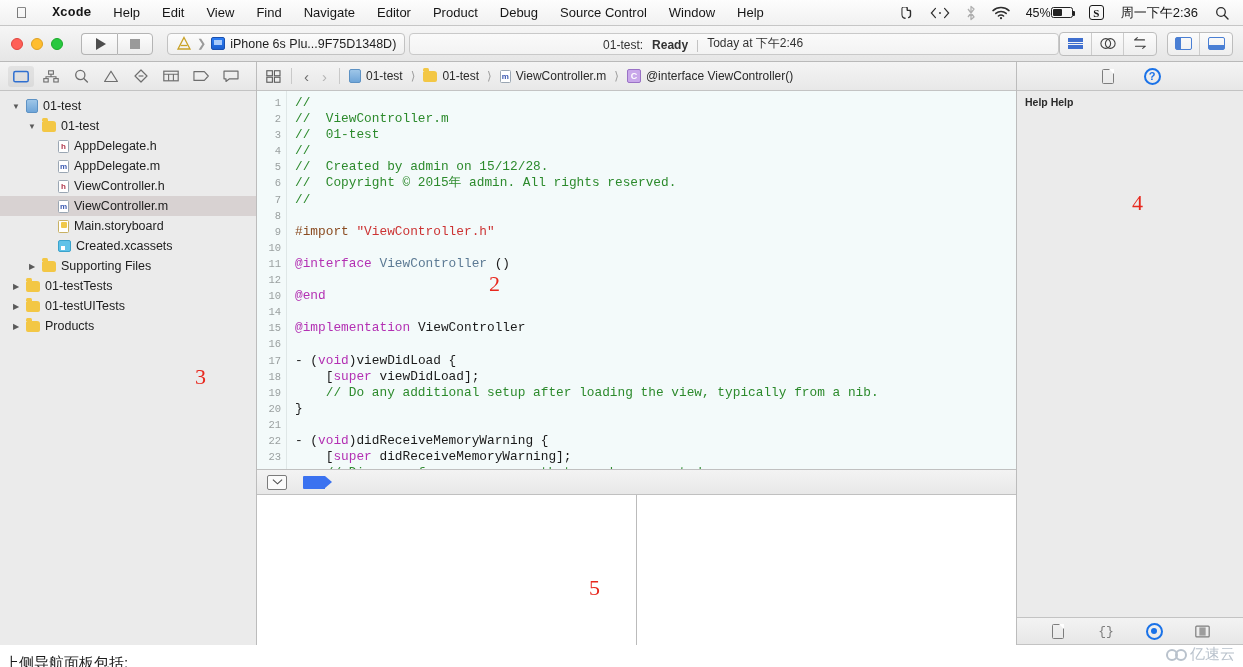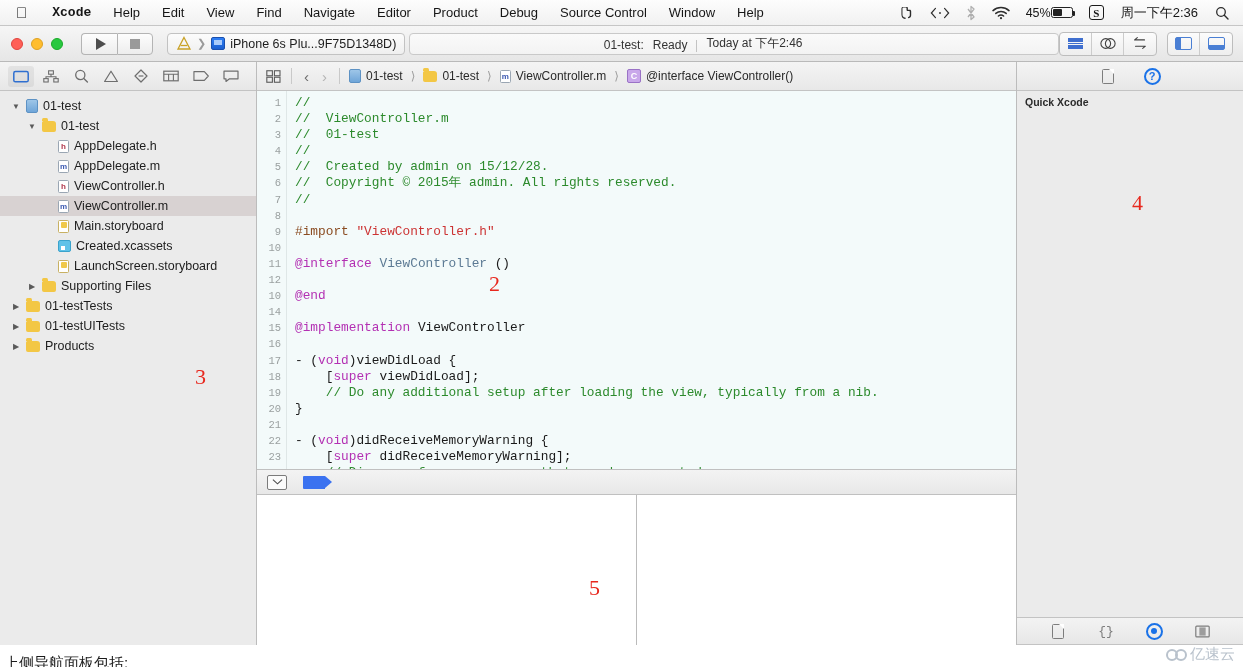--- a/index.html
+++ b/index.html
@@ -273,21 +273,21 @@
         </svg>
     </span>
     <span class="chev">❯</span>
     <span class="dev-icon"></span>
     <span>iPhone 6s Plu...9F75D1348D)</span>
   </div>
 
   <div class="status-field">
     <div class="status-inner">
       <span>01-test:</span>
-      <span style="font-weight:normal">Ready</span>
+      <span style="font-weight:bold">Ready</span>
       <span class="sep-v"></span>
       <span>Today at 下午2:46</span>
     </div>
   </div>
 
   <div class="seg">
     <div class="sbtn">
       <span class="lines">
           <i></i>
           <i></i>
@@ -411,26 +411,20 @@
           <span style="width:38px;flex:none"></span>
           <span class="tw"></span>
           <span class="fsb"></span>
           <span>Main.storyboard</span>
         </div>
         <div class="row">
           <span style="width:38px;flex:none"></span>
           <span class="tw"></span>
           <span class="fxc"></span>
           <span>Created.xcassets</span>
-        </div>
-        <div class="row">
-          <span style="width:38px;flex:none"></span>
-          <span class="tw"></span>
-          <span class="fsb"></span>
-          <span>LaunchScreen.storyboard</span>
         </div>
         <div class="row">
           <span style="width:22px;flex:none"></span>
           <span class="tw">▶</span>
           <span class="folder"></span>
           <span>Supporting Files</span>
         </div>
         <div class="row">
           <span style="width:6px;flex:none"></span>
           <span class="tw">▶</span>
@@ -538,21 +532,21 @@
 
   <div class="utilities">
     <div class="util-tabs">
       <span class="util-ico">
         <span class="docglyph"></span>
       </span>
       <span class="util-ico">
         <span class="qmark">?</span>
       </span>
     </div>
-    <div class="qh-head">Quick Xcode</div>
+    <div class="qh-head">Help Help</div>
     <div class="qh-rest">
       <div class="annot" style="left:115px; top:78px">4</div>
     </div>
 
     <div class="lib-tabs">
       <span class="util-ico">
         <span class="docglyph"></span>
       </span>
       <span class="util-ico">
         <span style="color:#7d7d7d;font-size:13px;font-family:'Liberation Mono',monospace">{}</span>

